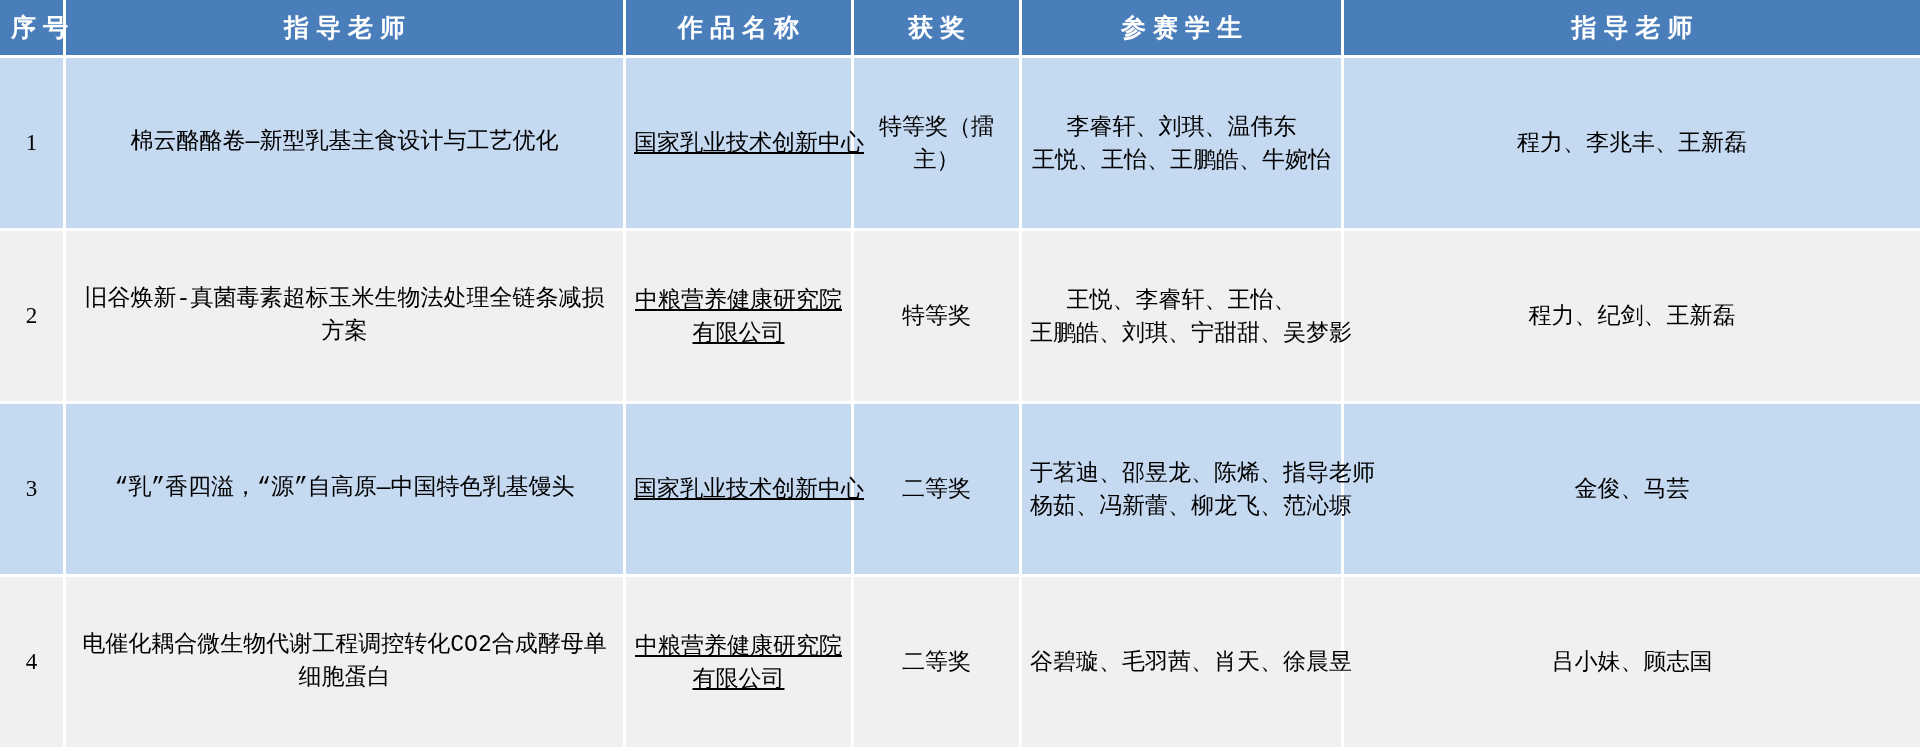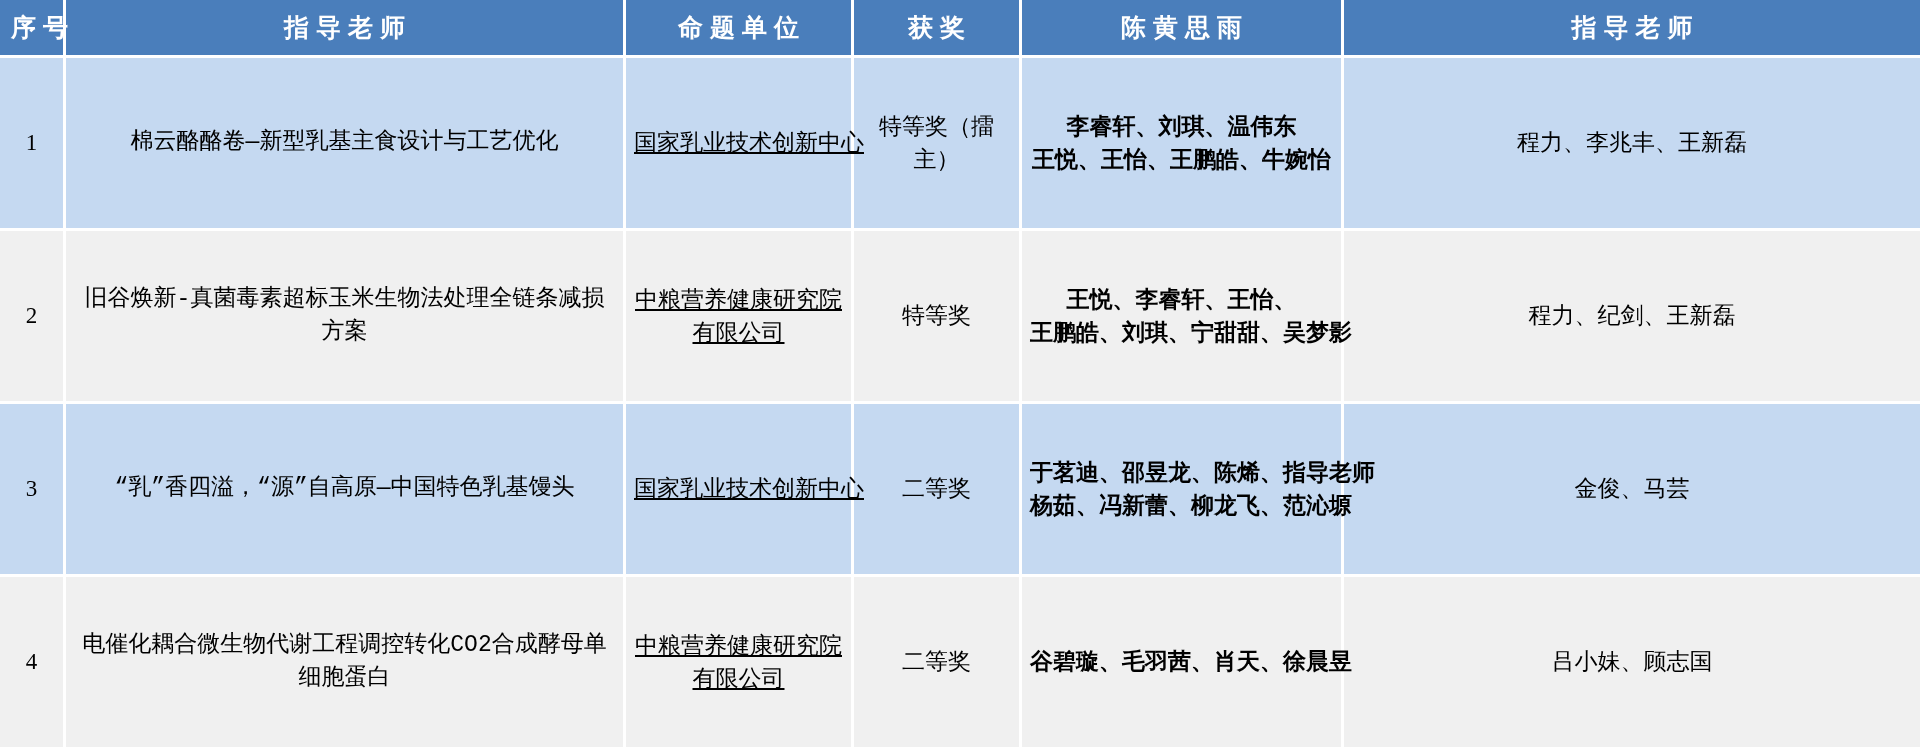--- a/index.html
+++ b/index.html
@@ -70,44 +70,44 @@
   .col-title   { width: 560px; }
   .col-unit    { width: 228px; }
   .col-award   { width: 168px; }
   .col-student { width: 322px; }
   .col-teacher { width: 576px; }
 
   .cell-no       { font-size: 23px; }
   .cell-title    { font-size: 24px; font-family: Liberation Mono, monospace; }
   .cell-unit     { font-size: 23px; text-decoration: underline; }
   .cell-award    { font-size: 23px; }
-  .cell-students { font-size: 23px; font-weight: bold; }
+  .cell-students { font-size: 23px; }
   .cell-teachers { font-size: 23px; }
 
   .line { display: block; white-space: nowrap; }
 </style>
 </head>
 <body>
 
 <table class="award-table">
   <colgroup>
     <col class="col-no">
     <col class="col-title">
     <col class="col-unit">
     <col class="col-award">
     <col class="col-student">
     <col class="col-teacher">
   </colgroup>
   <thead>
     <tr>
       <th>序号</th>
       <th>指导老师</th>
-      <th>命题单位</th>
+      <th>作品名称</th>
       <th>获奖</th>
-      <th>陈黄思雨</th>
+      <th>参赛学生</th>
       <th>指导老师</th>
     </tr>
   </thead>
   <tbody id="table-body">
       <tr class="data-row row-odd">
         <td class="cell-no">1</td>
         <td class="cell-title">棉云酪酪卷—新型乳基主食设计与工艺优化</td>
         <td class="cell-unit">
           <span class="line">国家乳业技术创新中心</span>
         </td>

